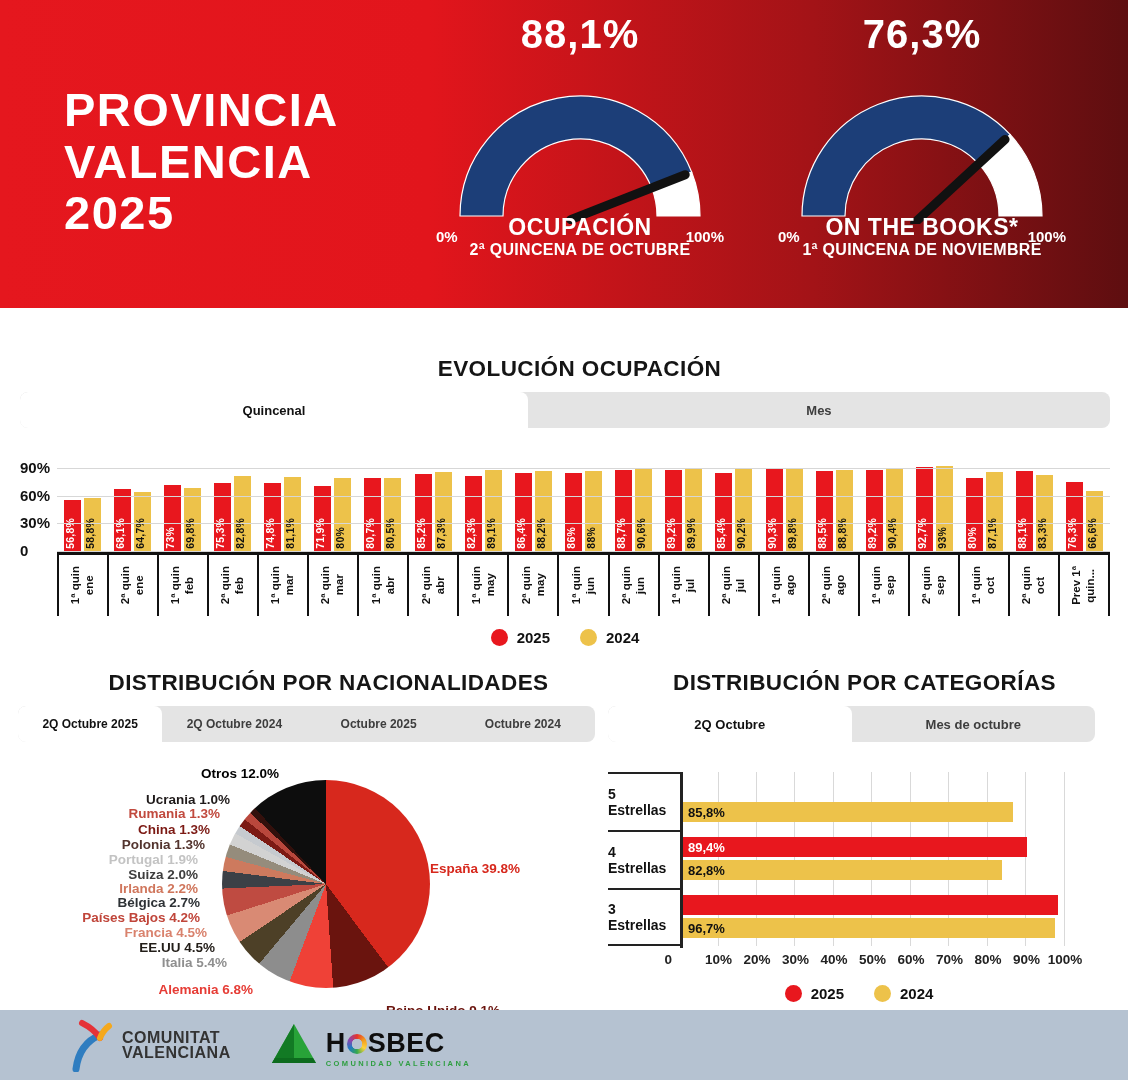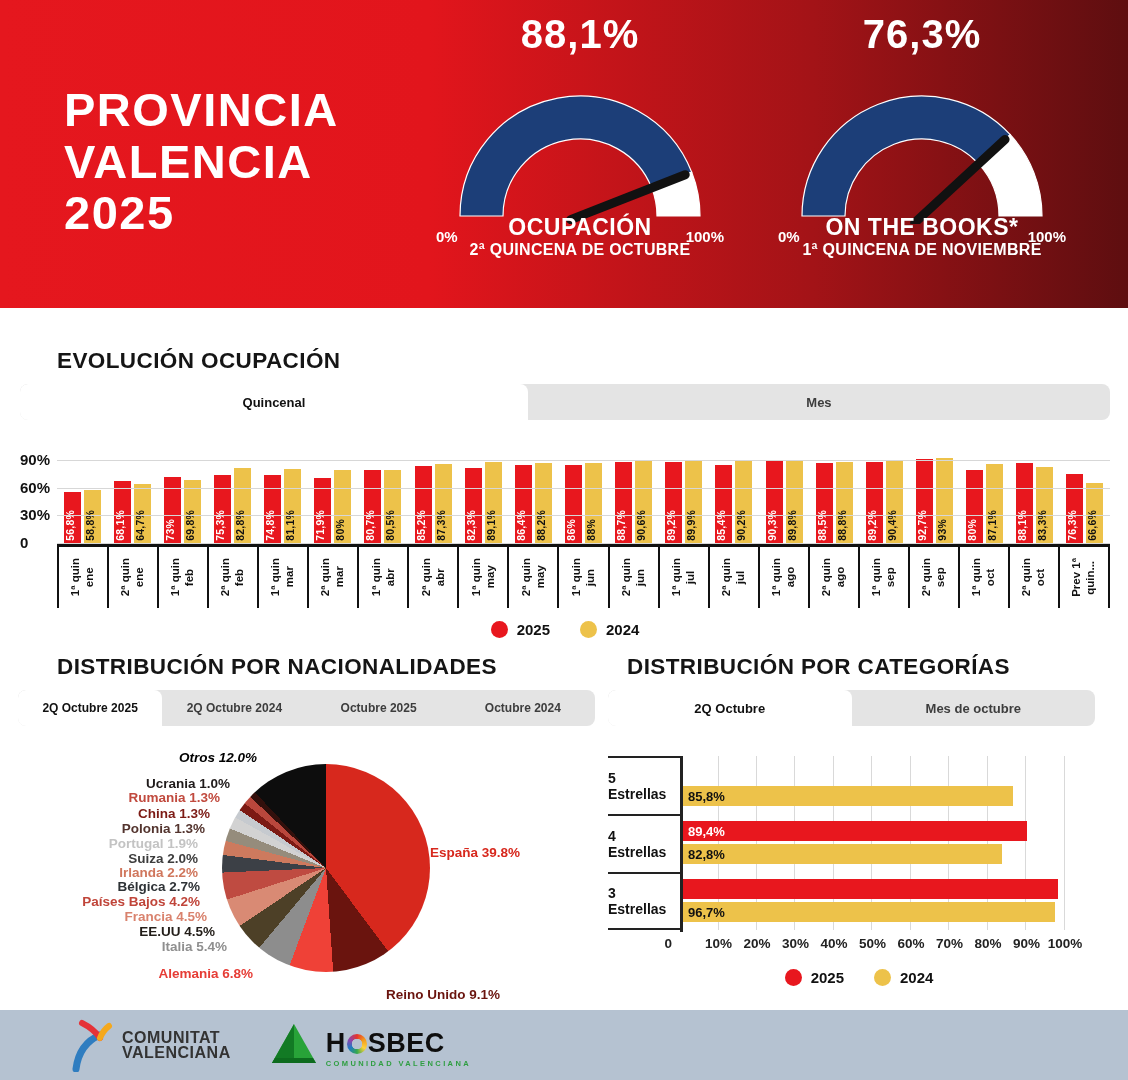--- a/index.html
+++ b/index.html
@@ -15,21 +15,21 @@
     font-size:47px; line-height:1.1; letter-spacing:1.5px; }
   .gauge { position:absolute; top:12px; width:312px; color:#fff; text-align:center; }
   .gauge-1 { left:424px; } .gauge-2 { left:766px; }
   .g-value { font-size:40px; font-weight:bold; letter-spacing:1px; height:48px; }
   .gauge svg { display:block; margin:-6px auto 0; }
   .g-min,.g-max { position:absolute; top:216px; font-size:15px; font-weight:bold; }
   .g-min { left:12px; } .g-max { right:12px; }
   .g-title { font-size:23px; font-weight:bold; margin-top:-10px; letter-spacing:.5px; }
   .g-sub { font-size:16px; font-weight:bold; letter-spacing:.3px; }
   
-  h2 { font-size:22.5px; font-weight:bold; color:#151515; margin:0; letter-spacing:.4px; }
+  h2 { font-size:22.5px; font-weight:bold; color:#151515; margin:8px; letter-spacing:.4px;text-align:center; }
   .tabbar { display:flex; background:#e4e4e4; border-radius:8px; height:36px; overflow:hidden; }
   .tab { flex:1; display:flex; align-items:center; justify-content:center;
     font-size:13px; font-weight:bold; color:#3d3d3d; cursor:pointer; }
   .tab.active { background:#fff; color:#111; border-radius:8px 8px 0 0; }
   
   .evo-section { padding:40px 18px 0 20px; }
   .evo-section h2 { margin-left:37px; }
   .tabbar.evo { margin-top:10px; }
   .tabbar.evo .tab:first-child { flex:0 0 46.6%; }
   .evo-wrap { position:relative; margin-top:26px; padding-left:37px; }
@@ -441,21 +441,21 @@
           <span class="pie-label" style="color: rgb(217, 130, 109); right: 401px; top: 184px;">Francia 4.5%</span>
           <span class="pie-label" style="color: rgb(192, 69, 58); right: 408px; top: 169px;">Países Bajos 4.2%</span>
           <span class="pie-label" style="color: rgb(46, 50, 54); right: 408px; top: 154px;">Bélgica 2.7%</span>
           <span class="pie-label" style="color: rgb(208, 118, 92); right: 410px; top: 140px;">Irlanda 2.2%</span>
           <span class="pie-label" style="color: rgb(61, 61, 61); right: 410px; top: 126px;">Suiza 2.0%</span>
           <span class="pie-label" style="color: rgb(195, 195, 195); right: 410px; top: 111px;">Portugal 1.9%</span>
           <span class="pie-label" style="color: rgb(83, 52, 46); right: 403px; top: 96px;">Polonia 1.3%</span>
           <span class="pie-label" style="color: rgb(124, 26, 20); right: 398px; top: 81px;">China 1.3%</span>
           <span class="pie-label" style="color: rgb(193, 74, 62); right: 388px; top: 65px;">Rumania 1.3%</span>
           <span class="pie-label" style="color: rgb(31, 26, 26); right: 378px; top: 51px;">Ucrania 1.0%</span>
-          <span class="pie-label" style="color: rgb(0, 0, 0); right: 351px; top: 25px; font-style: italic;">Otros 12.0%</span>
+          <span class="pie-label" style="color: rgb(0, 0, 0); right: 329px; top: 25px;">Otros 12.0%</span>
         </div>
     </div>
   </div>
 
   <div class="col-right">
     <h2>DISTRIBUCIÓN POR CATEGORÍAS</h2>
     <div class="tabbar cat">
         <div class="tab active">2Q Octubre</div>
         <div class="tab">Mes de octubre</div>
       </div>

